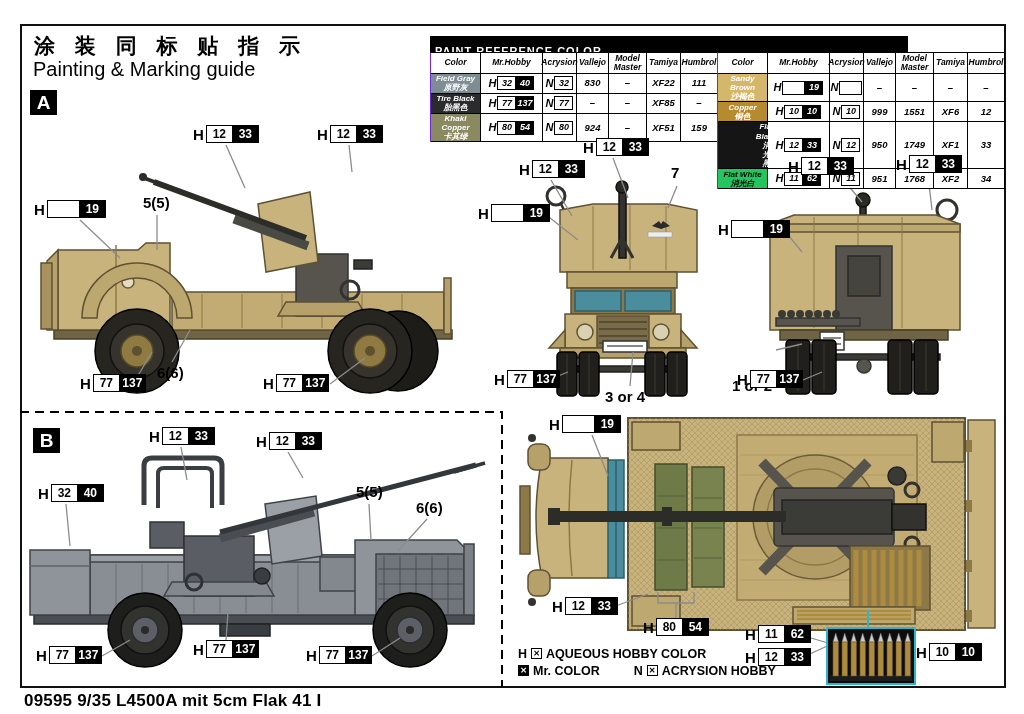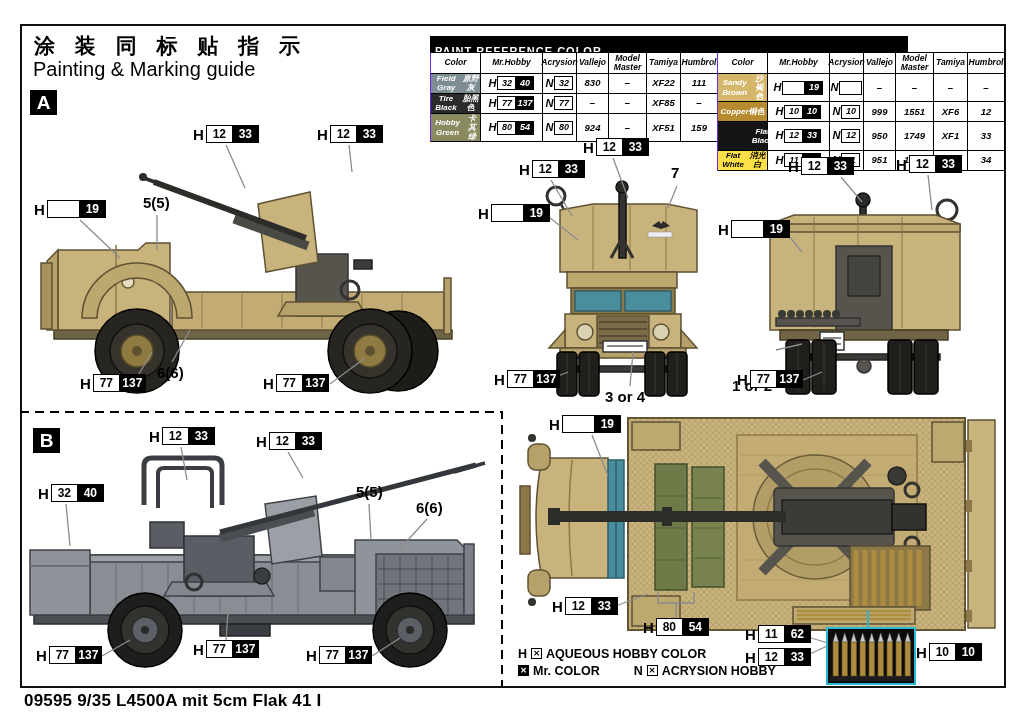--- a/index.html
+++ b/index.html
@@ -18,21 +18,21 @@
   
   #pt-bar{left:430px;top:36px;width:478px;height:30px;background:#000;color:#fff;
           font-size:11px;font-weight:bold;letter-spacing:1px;display:flex;align-items:center;padding-left:5px;box-sizing:border-box;z-index:3;}
   .pt-half{display:grid;grid-template-columns:50px 62px 34px 32px 38px 34px 37px;z-index:3;
            border-top:1px solid #000;border-left:1px solid #6d28d9;background:#fff;height:max-content;font-style:italic;}
   #pt-left{left:430px;top:52px;}
   #pt-right{left:717px;top:52px;}
   .pt-cell{border-right:1px solid #000;border-bottom:1px solid #000;display:flex;align-items:center;justify-content:center;
            font-size:9.5px;font-weight:600;min-height:20px;line-height:1.05;text-align:center;box-sizing:border-box;}
   .pt-head{font-size:8.5px;font-weight:600;padding:1px;}
-  .pt-swatch{flex-direction:row;font-size:8px;font-weight:bold;gap:0;}
+  .pt-swatch{flex-direction:column;font-size:8px;font-weight:bold;gap:0;}
   .sw-en,.sw-zh{display:block;line-height:1.15;}
 
   
   .chip{display:inline-flex;align-items:center;gap:1px;}
   .chip-h{font-weight:bold;font-size:11px;}
   .chip-box{display:inline-flex;border:1px solid #000;background:#fff;}
   .chip-w,.chip-b{min-width:15px;height:12px;font-size:9px;font-weight:bold;display:flex;align-items:center;justify-content:center;padding:0 1px;}
   .chip-w{background:#fff;color:#000;border-right:1px solid #000;text-align:right;}
   .chip-w:last-child{border-right:none;}
   .chip-b{background:#000;color:#fff;}
@@ -131,21 +131,21 @@
         <span class="chip-box">
           <span class="chip-w">77</span>
         </span>
       </span>
     </div>
     <div class="pt-cell pt-num">–</div>
     <div class="pt-cell pt-num">–</div>
     <div class="pt-cell pt-num">XF85</div>
     <div class="pt-cell pt-num">–</div>
     <div class="pt-cell pt-swatch" style="background: rgb(139, 137, 96); color: rgb(255, 255, 255);">
-      <span class="sw-en">Hobby Green</span>
+      <span class="sw-en">Khaki Copper</span>
       <span class="sw-zh">卡其绿</span>
     </div>
     <div class="pt-cell">
       <span class="chip">
         <span class="chip-h">H</span>
         <span class="chip-box">
           <span class="chip-w">80</span>
           <span class="chip-b">54</span>
         </span>
       </span>
@@ -239,21 +239,21 @@
         <span class="chip-h">N</span>
         <span class="chip-box">
           <span class="chip-w">12</span>
         </span>
       </span>
     </div>
     <div class="pt-cell pt-num">950</div>
     <div class="pt-cell pt-num">1749</div>
     <div class="pt-cell pt-num">XF1</div>
     <div class="pt-cell pt-num">33</div>
-    <div class="pt-cell pt-swatch" style="background: #fde047; color: rgb(0, 0, 0);">
+    <div class="pt-cell pt-swatch" style="background: #22c55e; color: rgb(0, 0, 0);">
       <span class="sw-en">Flat White</span>
       <span class="sw-zh">消光白</span>
     </div>
     <div class="pt-cell">
       <span class="chip">
         <span class="chip-h">H</span>
         <span class="chip-box">
           <span class="chip-w">11</span>
           <span class="chip-b">62</span>
         </span>

